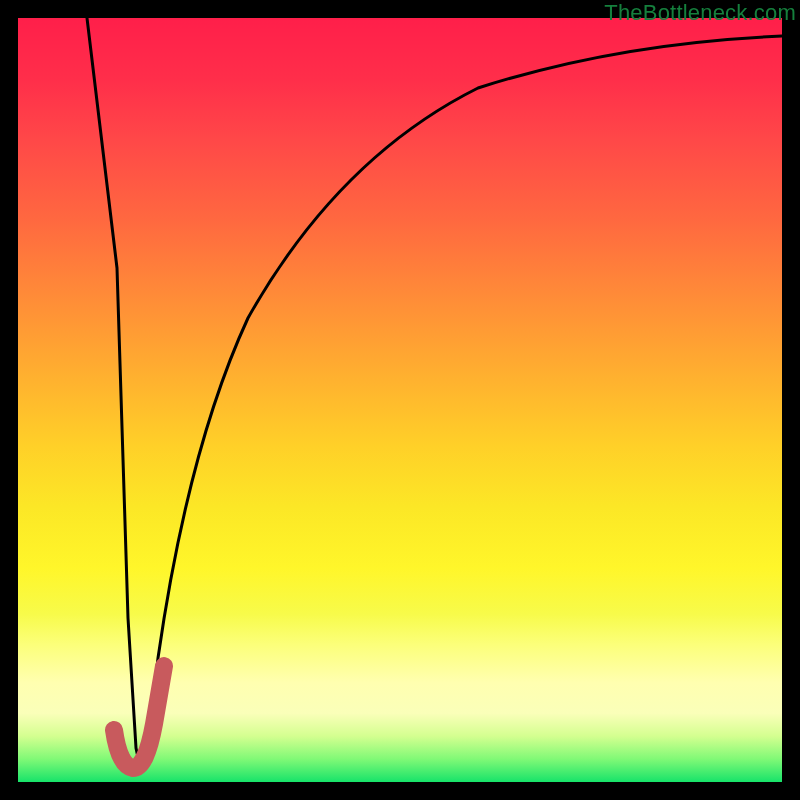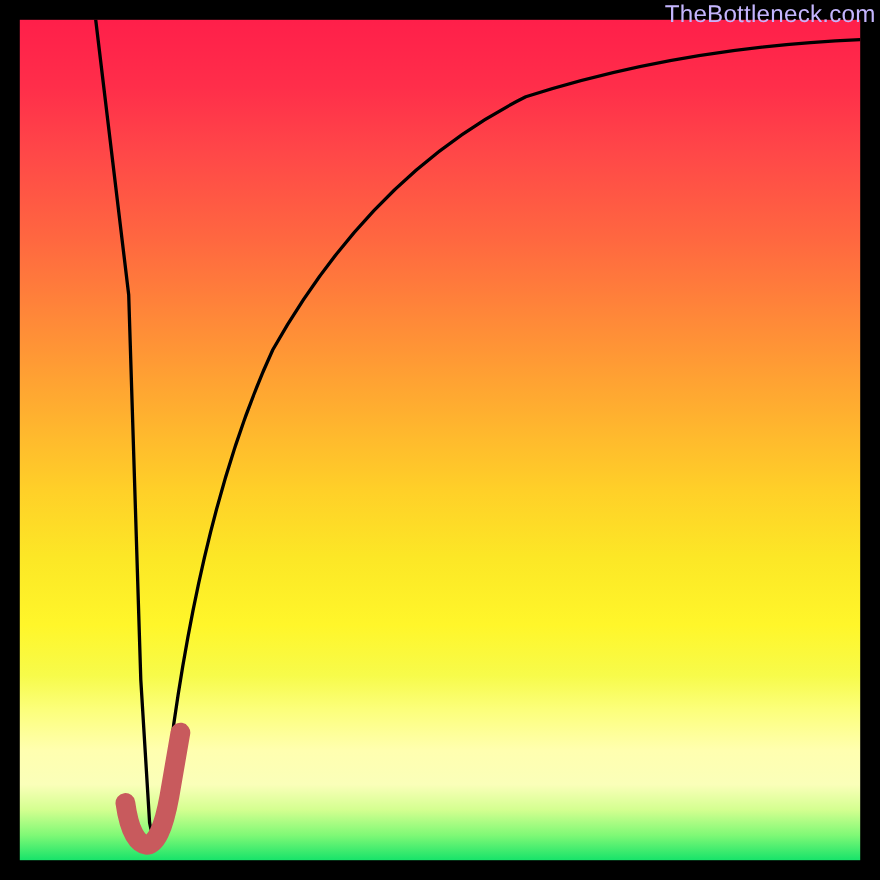--- a/index.html
+++ b/index.html
@@ -41,21 +41,21 @@
       #17e36a 100%
     );
   }
   .watermark {
     position: absolute;
     top: 0px;
     right: 4px;
     font-family: Arial, Helvetica, sans-serif;
     font-size: 22px;
     font-weight: 500;
-    color: #c4b5fd;
+    color: #15803d;
     letter-spacing: 0.2px;
   }
   svg.curve {
     position: absolute;
     left: 0;
     top: 0;
     width: 764px;
     height: 764px;
   }
 </style>

